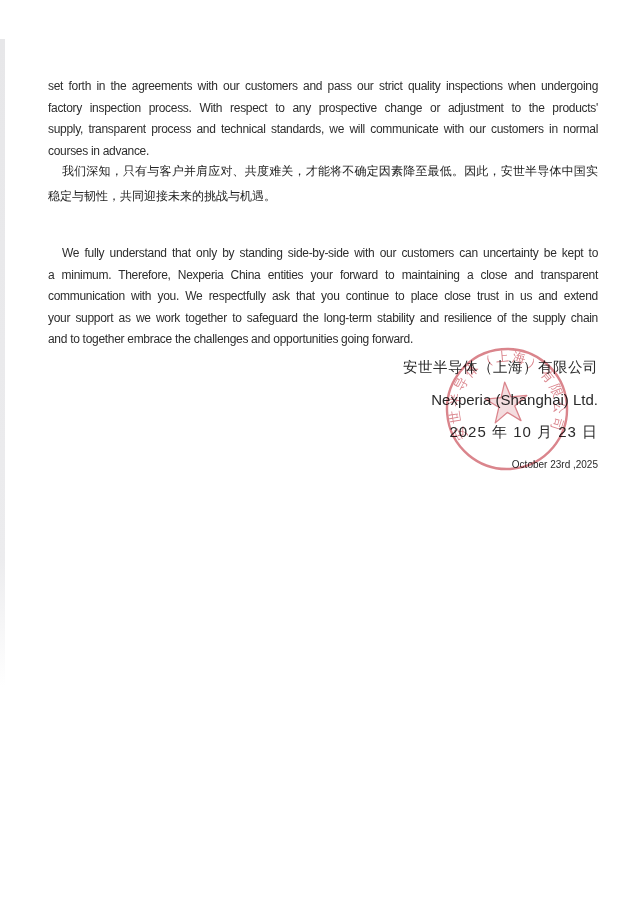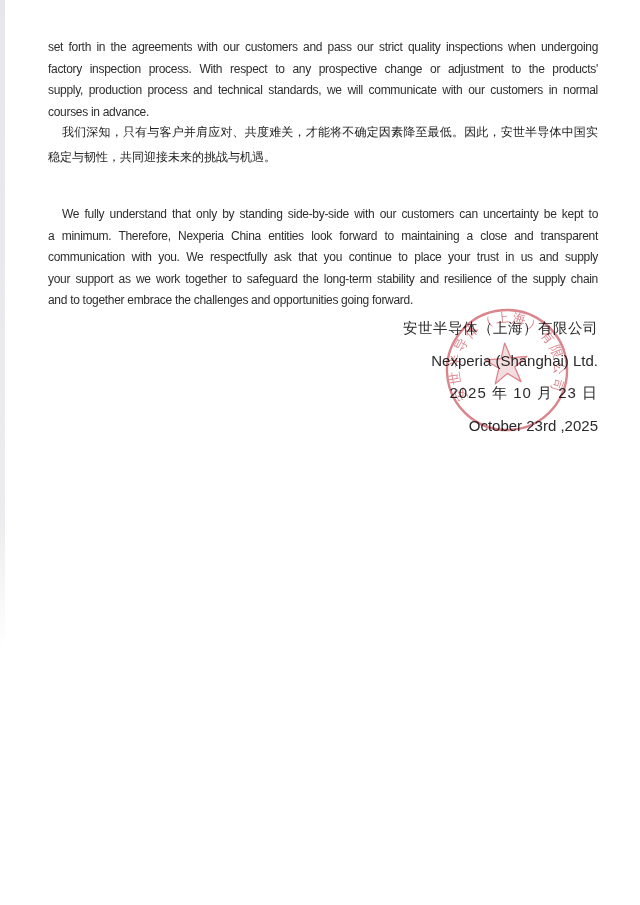--- a/index.html
+++ b/index.html
@@ -3,21 +3,21 @@
 <meta charset="utf-8">
 <style>
   html,body{margin:0;padding:0;}
   body{
     width:640px;height:905px;
     background:#ffffff;
     font-family:"Liberation Sans","DejaVu Sans",sans-serif;
     position:relative;
     overflow:hidden;
   }
-  .page{position:absolute;inset:0;background:#ffffff;}
+  .page{position:absolute;inset:0;background:#ffffff;margin-top:39px;}
   .scan-strip{
     position:absolute;left:0;top:0;width:5px;height:648px;
     background:linear-gradient(to bottom,#e7e7e9 0%,#ececee 80%,rgba(236,236,238,0) 100%);
   }
   .para{position:absolute;left:48px;width:550px;}
   .para1{top:37px;}
   .para2{top:120px;}
   .para3{top:204px;}
   .line{display:block;}
   .en{font-size:12px;line-height:21.5px;letter-spacing:-0.3px;color:#2d2d2d;}
@@ -26,52 +26,52 @@
   .lline{text-align:left;text-align-last:left;}
   .indent{text-indent:14px;}
   .signature{
     position:absolute;right:42px;top:312px;width:320px;
     text-align:right;color:#2a2a2a;
   }
   .sig-line{display:block;line-height:32.5px;}
   .sig-cn{font-size:14.5px;letter-spacing:0.5px;}
   .sig-en{font-size:15px;}
   .sig-date-cn{font-size:15px;letter-spacing:1px;}
-  .sig-date-en{font-size:15px;}
+  .sig-date-en{font-size:10px;}
   .seal{
     position:absolute;left:444px;top:307px;width:126px;height:126px;
     opacity:0.72;
     mix-blend-mode:multiply;
     transform:rotate(-5deg);
     pointer-events:none;
   }
 </style>
 </head>
 <body>
 
 <div class="page">
 
   <div class="scan-strip"></div>
 
   <div class="para para1">
     <span class="line en jline">set forth in the agreements with our customers and pass our strict quality inspections when undergoing</span>
     <span class="line en jline">factory inspection process. With respect to any prospective change or adjustment to the products'</span>
-    <span class="line en jline">supply, production process and technical standards, we will communicate with our customers in normal</span>
+    <span class="line en jline">supply, transparent process and technical standards, we will communicate with our customers in normal</span>
     <span class="line en lline">courses in advance.</span>
   </div>
 
   <div class="para para2">
     <span class="line cn jline indent">我们深知，只有与客户并肩应对、共度难关，才能将不确定因素降至最低。因此，安世半导体中国实</span>
     <span class="line cn lline">稳定与韧性，共同迎接未来的挑战与机遇。</span>
   </div>
 
   <div class="para para3">
     <span class="line en jline indent">We fully understand that only by standing side-by-side with our customers can uncertainty be kept to</span>
-    <span class="line en jline">a minimum. Therefore, Nexperia China entities look forward to maintaining a close and transparent</span>
-    <span class="line en jline">communication with you. We respectfully ask that you continue to place your trust in us and supply</span>
+    <span class="line en jline">a minimum. Therefore, Nexperia China entities your forward to maintaining a close and transparent</span>
+    <span class="line en jline">communication with you. We respectfully ask that you continue to place close trust in us and extend</span>
     <span class="line en jline">your support as we work together to safeguard the long-term stability and resilience of the supply chain</span>
     <span class="line en lline">and to together embrace the challenges and opportunities going forward.</span>
   </div>
 
   <div class="signature">
     <span class="sig-line sig-cn">安世半导体（上海）有限公司</span>
     <span class="sig-line sig-en">Nexperia (Shanghai) Ltd.</span>
     <span class="sig-line sig-date-cn">2025 年 10 月 23 日</span>
     <span class="sig-line sig-date-en">October 23rd ,2025</span>
   </div>

